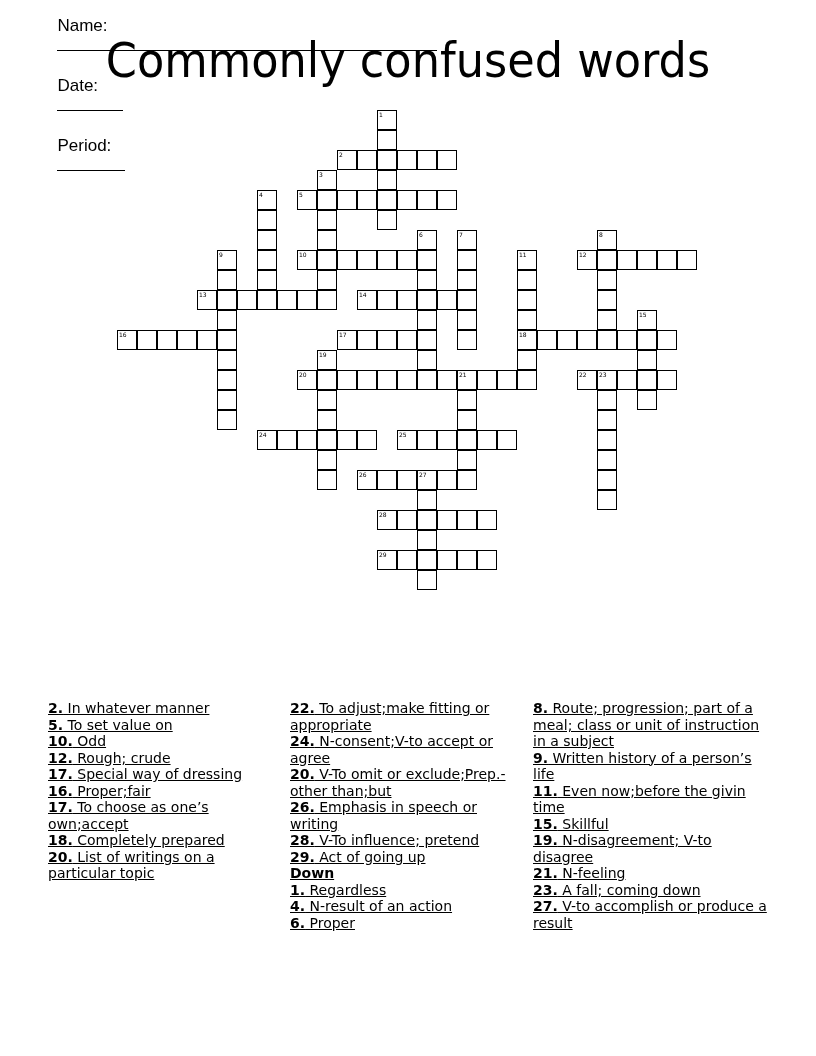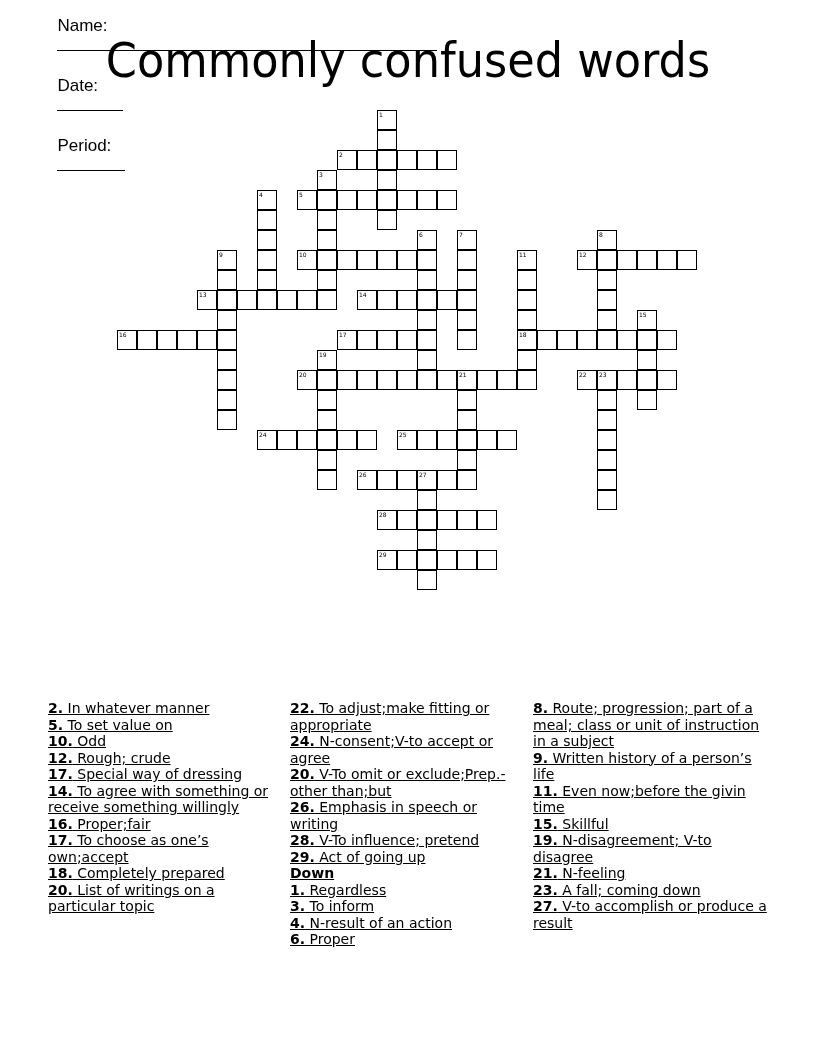--- a/index.html
+++ b/index.html
@@ -273,40 +273,38 @@
     <div class="cell" style="left: 477px; top: 550px;"></div>
   </div>
 
 <div class="clues col1">
   <div id="across-list-1">
       <div class="clue"><b>2.</b><span> In whatever manner</span></div>
       <div class="clue"><b>5.</b><span> To set value on</span></div>
       <div class="clue"><b>10.</b><span> Odd</span></div>
       <div class="clue"><b>12.</b><span> Rough; crude</span></div>
       <div class="clue"><b>17.</b><span> Special way of dressing</span></div>
-      <div class="clue"><b>14.</b><span> To agree with something or receive something willingly</span></div>
       <div class="clue"><b>16.</b><span> Proper;fair</span></div>
       <div class="clue"><b>17.</b><span> To choose as one’s own;accept</span></div>
       <div class="clue"><b>18.</b><span> Completely prepared</span></div>
       <div class="clue"><b>20.</b><span> List of writings on a particular topic</span></div>
     </div>
 </div>
 <div class="clues col2">
   <div id="across-list-2">
       <div class="clue"><b>22.</b><span> To adjust;make fitting or appropriate</span></div>
       <div class="clue"><b>24.</b><span> N-consent;V-to accept or agree</span></div>
       <div class="clue"><b>20.</b><span> V-To omit or exclude;Prep.-other than;but</span></div>
       <div class="clue"><b>26.</b><span> Emphasis in speech or writing</span></div>
       <div class="clue"><b>28.</b><span> V-To influence; pretend</span></div>
       <div class="clue"><b>29.</b><span> Act of going up</span></div>
     </div>
   <div class="heading">Down</div>
   <div id="down-list-1">
       <div class="clue"><b>1.</b><span> Regardless</span></div>
-      <div class="clue"><b>3.</b><span> To inform</span></div>
       <div class="clue"><b>4.</b><span> N-result of an action</span></div>
       <div class="clue"><b>6.</b><span> Proper</span></div>
     </div>
 </div>
 <div class="clues col3">
   <div id="down-list-2">
       <div class="clue"><b>8.</b><span> Route; progression; part of a meal; class or unit of instruction in a subject</span></div>
       <div class="clue"><b>9.</b><span> Written history of a person’s life</span></div>
       <div class="clue"><b>11.</b><span> Even now;before the givin time</span></div>
       <div class="clue"><b>15.</b><span> Skillful</span></div>

